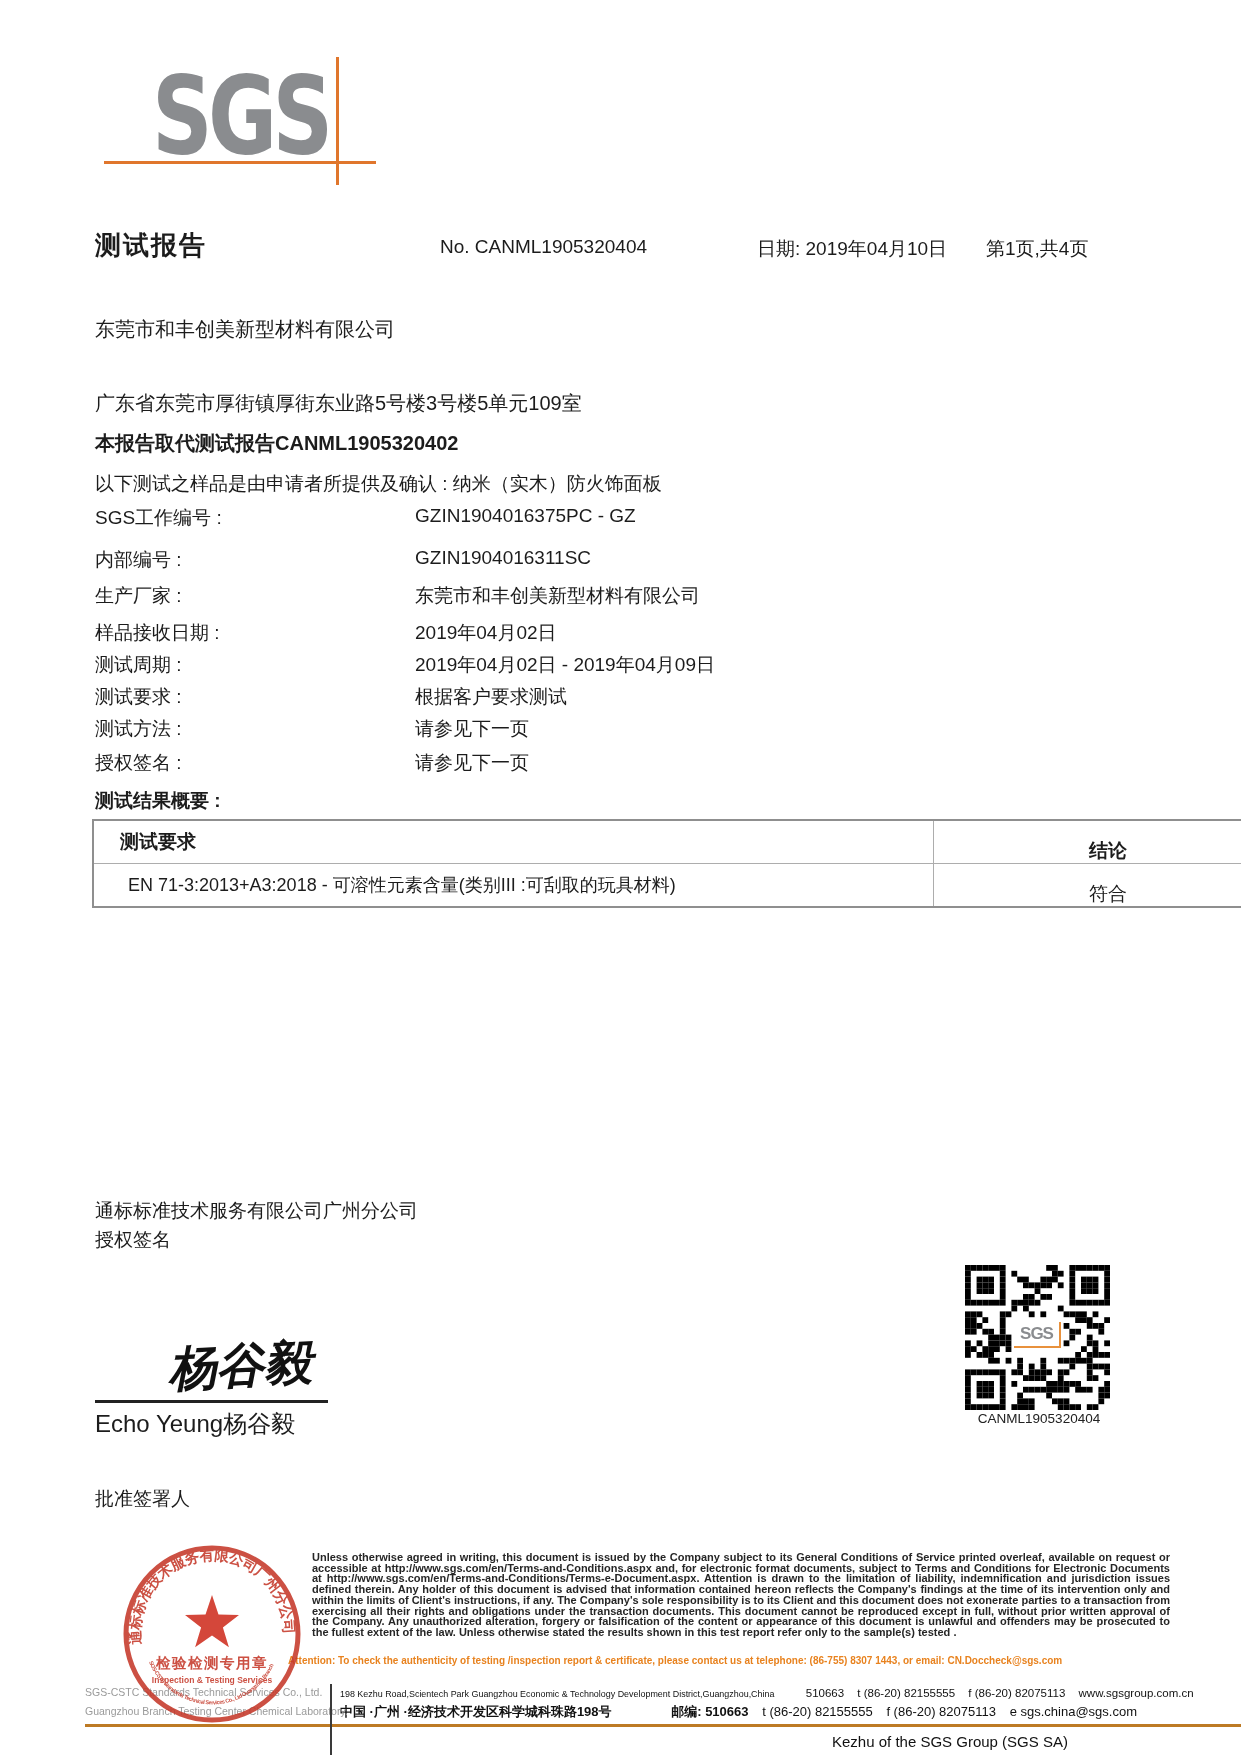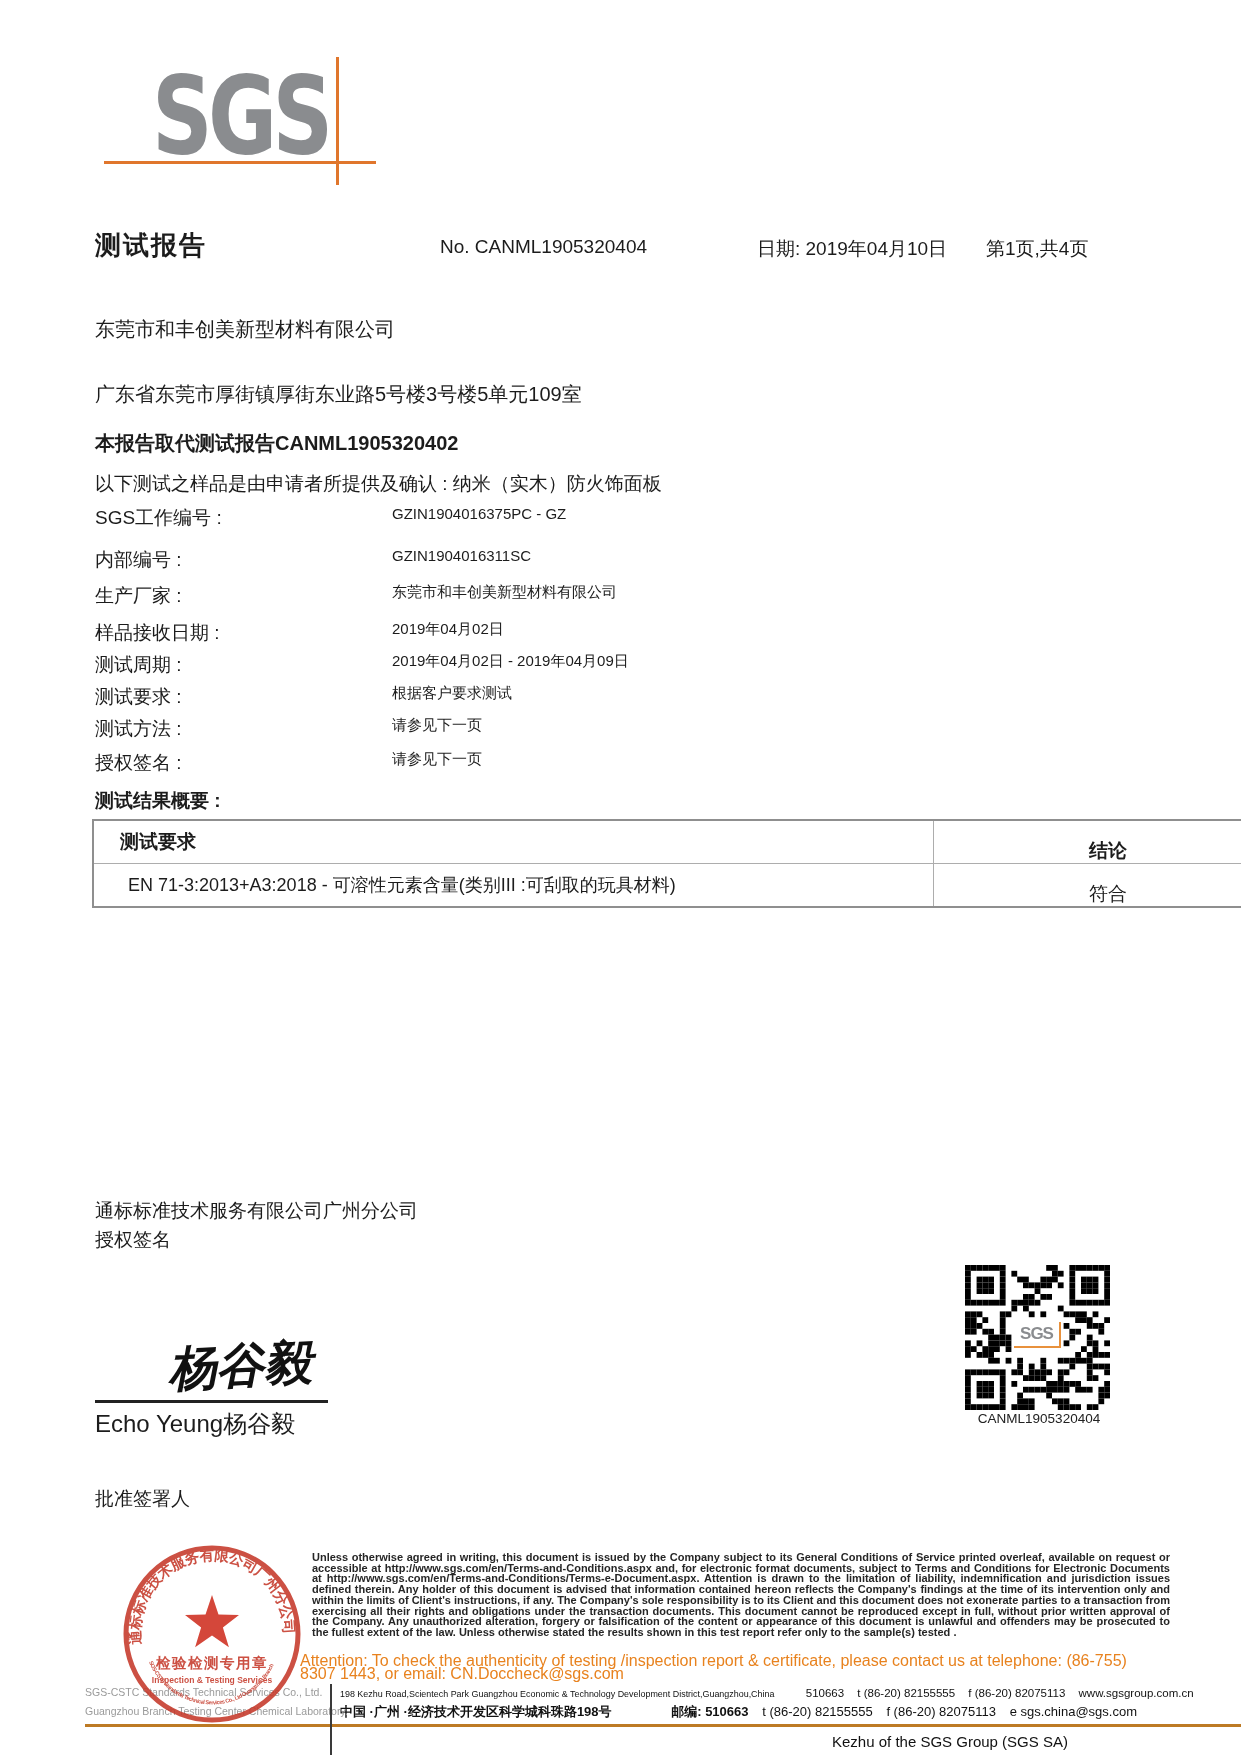--- a/index.html
+++ b/index.html
@@ -19,26 +19,26 @@
   .logo-hline { left:104px; top:161px; width:272px; height:3px; background:#e0762c; }
   .logo-vline { left:336px; top:57px; width:3px; height:128px; background:#e0762c; }
 
   
   .doc-title { left:95px; top:228px; font-size:26px; font-weight:bold; letter-spacing:2px; }
   .report-no { left:440px; top:236px; font-size:19px; }
   .report-date { left:757px; top:236px; font-size:19px; }
   .page-no { left:986px; top:236px; font-size:19px; }
 
   .applicant-name { left:95px; top:316px; font-size:20px; }
-  .applicant-address { left:95px; top:381px; font-size:20px; }
+  .applicant-address { left:95px; top:390px; font-size:20px; }
   .replace-notice { left:95px; top:430px; font-size:20px; font-weight:bold; }
   .sample-statement { left:95px; top:471px; font-size:19px; }
 
   .field-label { left:95px; font-size:19px; }
-  .field-value { left:392px; font-size:15px; }
+  .field-value { left:415px; font-size:19px; }
 
   .summary-heading { left:95px; top:788px; font-size:19px;font-weight:bold; }
 
   
   .summary-table {
     left:92px; top:819px; width:1192px; border:2px solid #8f8f8f; box-sizing:border-box;
     background:#fff;
   }
   .t-row { display:flex; }
   .t-row.hd { height:42px; border-bottom:1px solid #adadad; }
@@ -76,22 +76,22 @@
   
   .co-line1 { left:85px; top:1686px; font-size:10.5px; color:#9a9a9a; z-index:1; }
   .co-line2 { left:85px; top:1705px; font-size:10.5px; color:#9a9a9a; z-index:1; }
 
   
   .disclaimer {
     left:300px; top:1552px; width:858px; font-size:11px; line-height:10.7px;
     font-weight:bold; color:#262626; text-align:justify;margin-left:12px;
   }
   .attention {
-    left:300px; top:1655px; width:858px; font-size:16px; line-height:12.5px;
-    font-weight:normal; color:#e8821e;
+    left:288px; top:1655px; width:858px; font-size:10px; line-height:12.5px;
+    font-weight:bold; color:#e8821e;
   }
 
   
   .footer-vline { left:330px; top:1684px; width:2px; height:71px; background:#3a3a3a; z-index:2; }
   .f-row1 { left:340px; top:1687px; font-size:11.5px; white-space:nowrap; color:#111; }
   .f-row1 .addr { font-size:9.3px; display:inline-block; transform:scaleX(0.96); transform-origin:0 50%; }
   .f-row1 .seg { margin-left:10px; }
   .f-row2 { left:340px; top:1703px; font-size:13px; white-space:nowrap; color:#111; }
   .f-row2 .addr { font-weight:bold; }
   .f-row2 .seg { margin-left:10px; }

